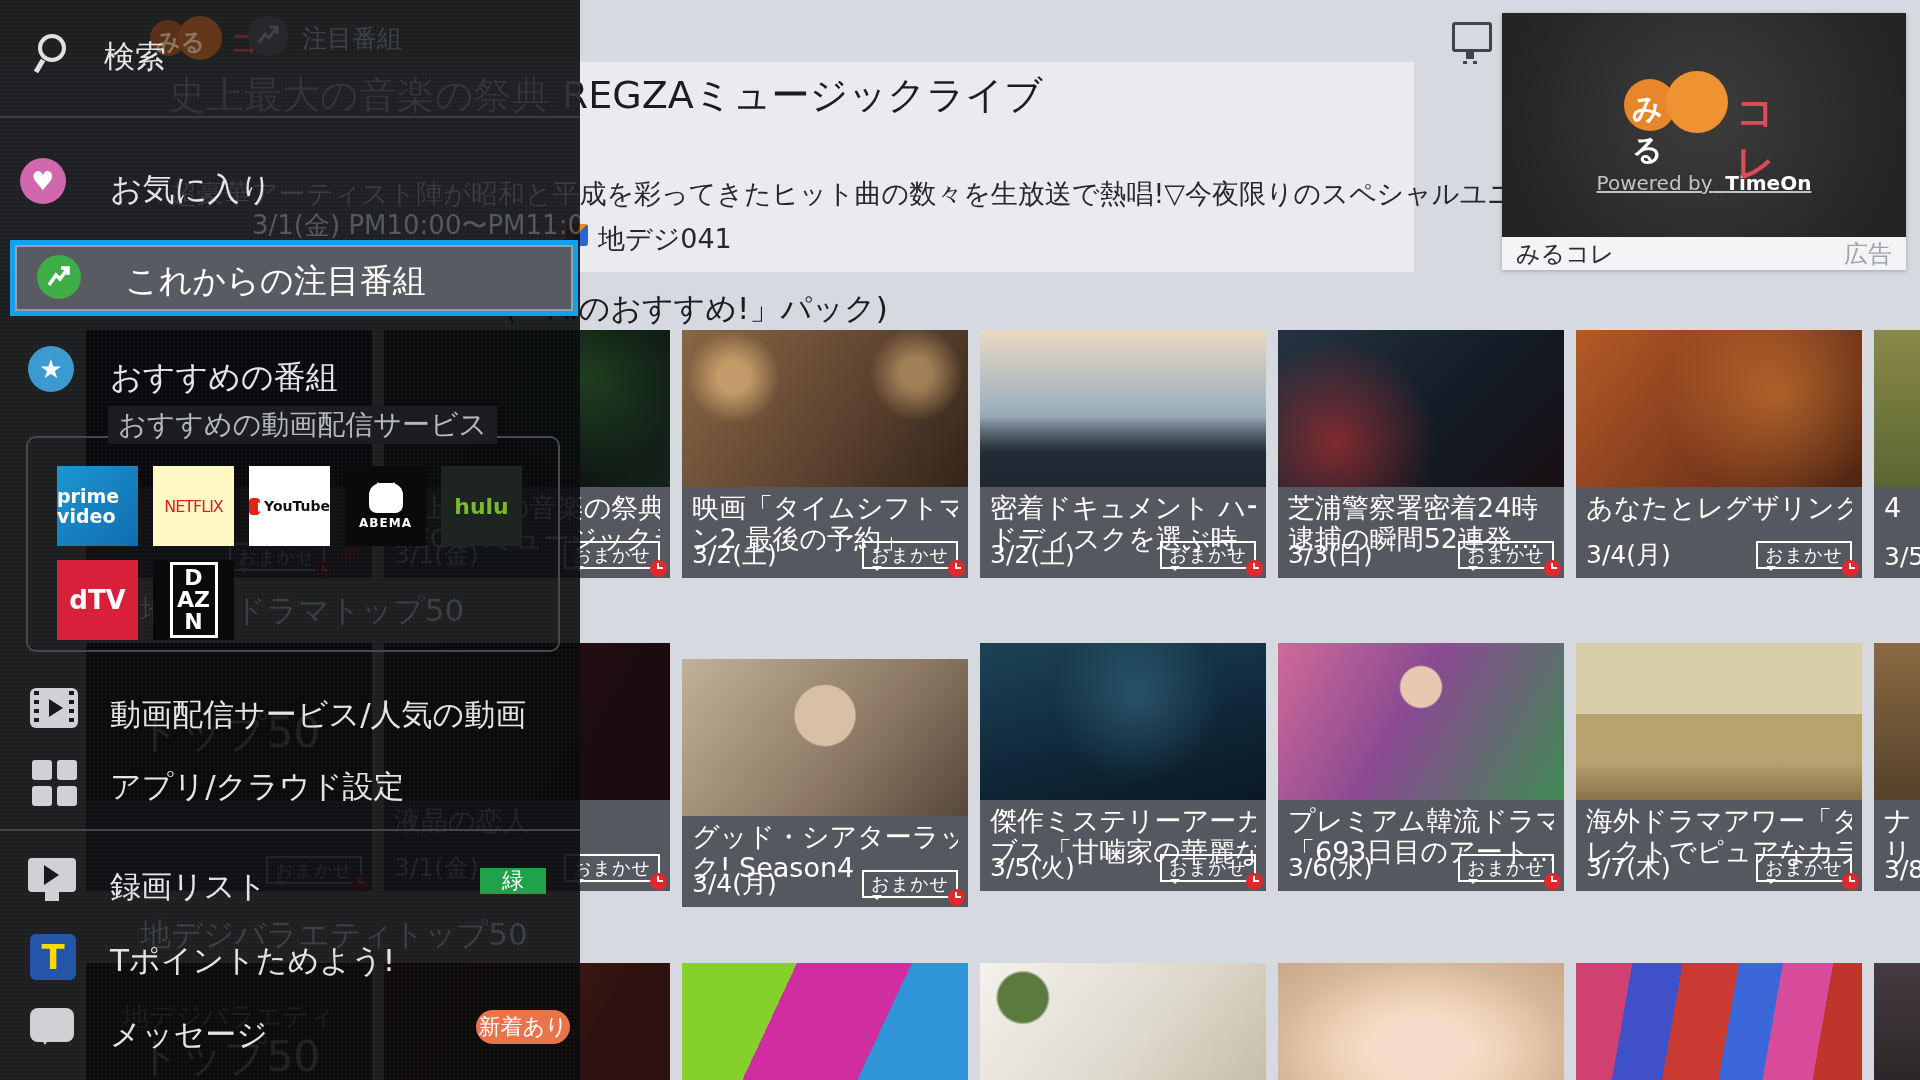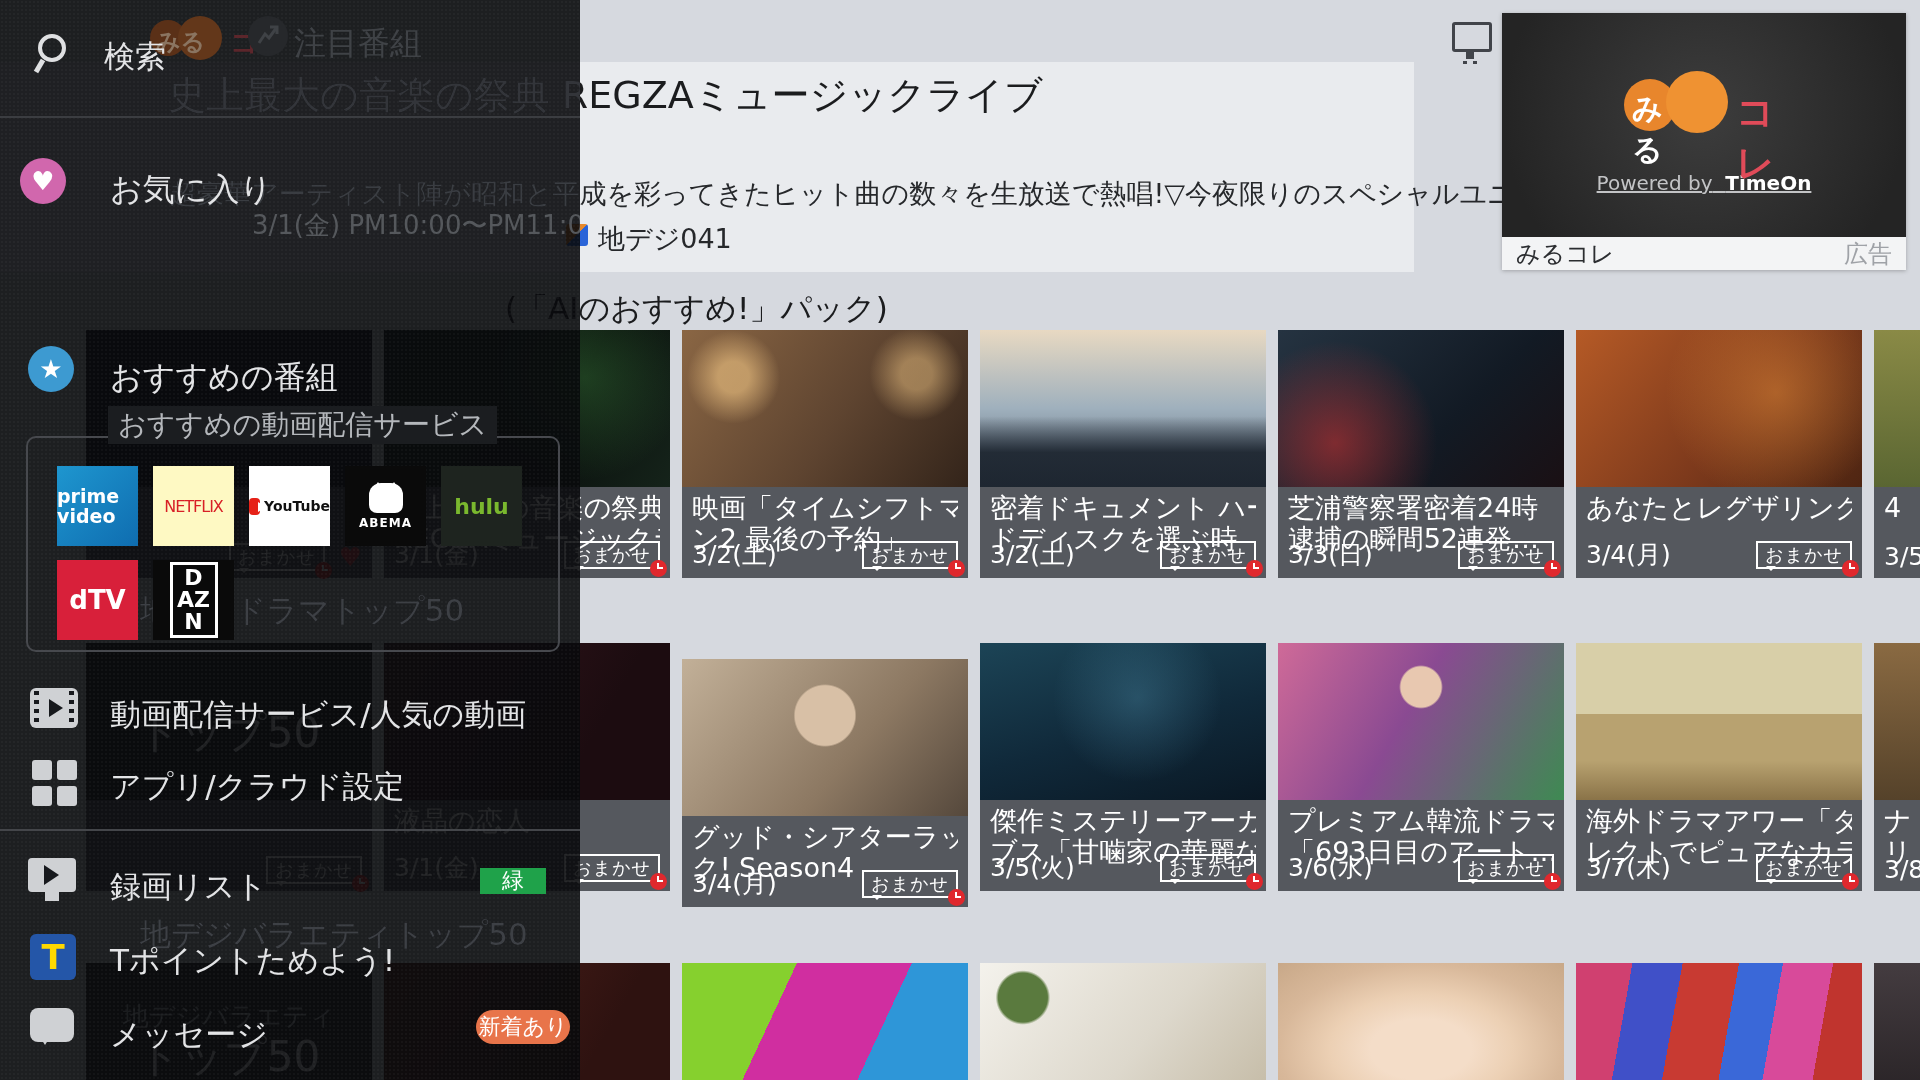--- a/index.html
+++ b/index.html
@@ -329,21 +329,21 @@
     <span style="position:absolute;left:28px;top:2px;width:44px;height:44px;border-radius:50%;background:#63371a;"></span>
     <span style="position:absolute;left:6px;top:12px;color:#8a7460;font-size:24px;font-weight:bold;">みる</span>
     <span style="position:absolute;left:80px;top:10px;color:#5c262b;font-size:28px;font-weight:bold;">コレ</span>
   </div>
   <div class="ghdr-circ">
     <svg width="40" height="40">
         <polyline points="11,27 17,18 21,22 29,11" stroke="#3f4246" stroke-width="3" fill="none"></polyline>
         <polyline points="22,11 29,11 29,18" stroke="#3f4246" stroke-width="3" fill="none"></polyline>
       </svg>
   </div>
-  <div class="gz" style="left:294px;top:22px;font-size:32px;color:#3f4246;">注目番組</div>
+  <div class="gz" style="left:302px;top:22px;font-size:25px;color:#3f4246;">注目番組</div>
   <div class="gz" style="left:0;top:70px;width:580px;height:46px;">
     <span style="position:absolute;left:168px;font-size:38px;color:#33353a;white-space:nowrap;">史上最大の音楽の祭典 REGZAミュージックライブ</span>
   </div>
   <div class="gz" style="left:0;top:176px;width:580px;height:34px;">
     <span style="position:absolute;left:170px;font-size:27px;color:#3a3d42;white-space:nowrap;">超豪華アーティスト陣が昭和と平成を彩ってきたヒット曲の数々を生放送で熱唱!▽今夜限りのスペシャルユニット…</span>
   </div>
   <div class="gz" style="left:0;top:208px;width:580px;height:30px;">
     <span style="position:absolute;left:252px;font-size:26px;color:#55585c;white-space:nowrap;">3/1(金) PM10:00〜PM11:00</span>
   </div>
   <div class="gz" style="left:0;top:590px;width:580px;height:36px;">
@@ -364,20 +364,29 @@
     </div>
     <div class="divl" style="top:116px;"></div>
 
     <div>
       <span class="circ" style="left:20px;top:158px;background:#d167ad;">
         <span style="color:#fff;font-size:26px;">♥</span>
         </span>
       <span class="sbitem-label" style="left:110px;top:168px;font-size:32px;">お気に入り</span>
     </div>
 
+    <div class="selbox">
+      <span class="circ" style="background:#3fae49;width:44px;height:44px;">
+        <svg width="32" height="32">
+            <polyline points="6,24 13,14 17,18 25,7" stroke="#fff" stroke-width="3.5" fill="none"></polyline>
+            <polyline points="18,7 25,7 25,14" stroke="#fff" stroke-width="3.5" fill="none"></polyline>
+          </svg>
+      </span>
+      <span class="sellabel">これからの注目番組</span>
+    </div>
 
     <div>
       <span class="circ" style="left:28px;top:346px;background:#3d9ad1;">
         <span style="color:#fff;font-size:26px;">★</span>
         </span>
       <span class="sbitem-label" style="left:110px;top:356px;font-size:32px;">おすすめの番組</span>
     </div>
 
     <span class="svclabel">おすすめの動画配信サービス</span>
     <div class="svcbox"></div>

